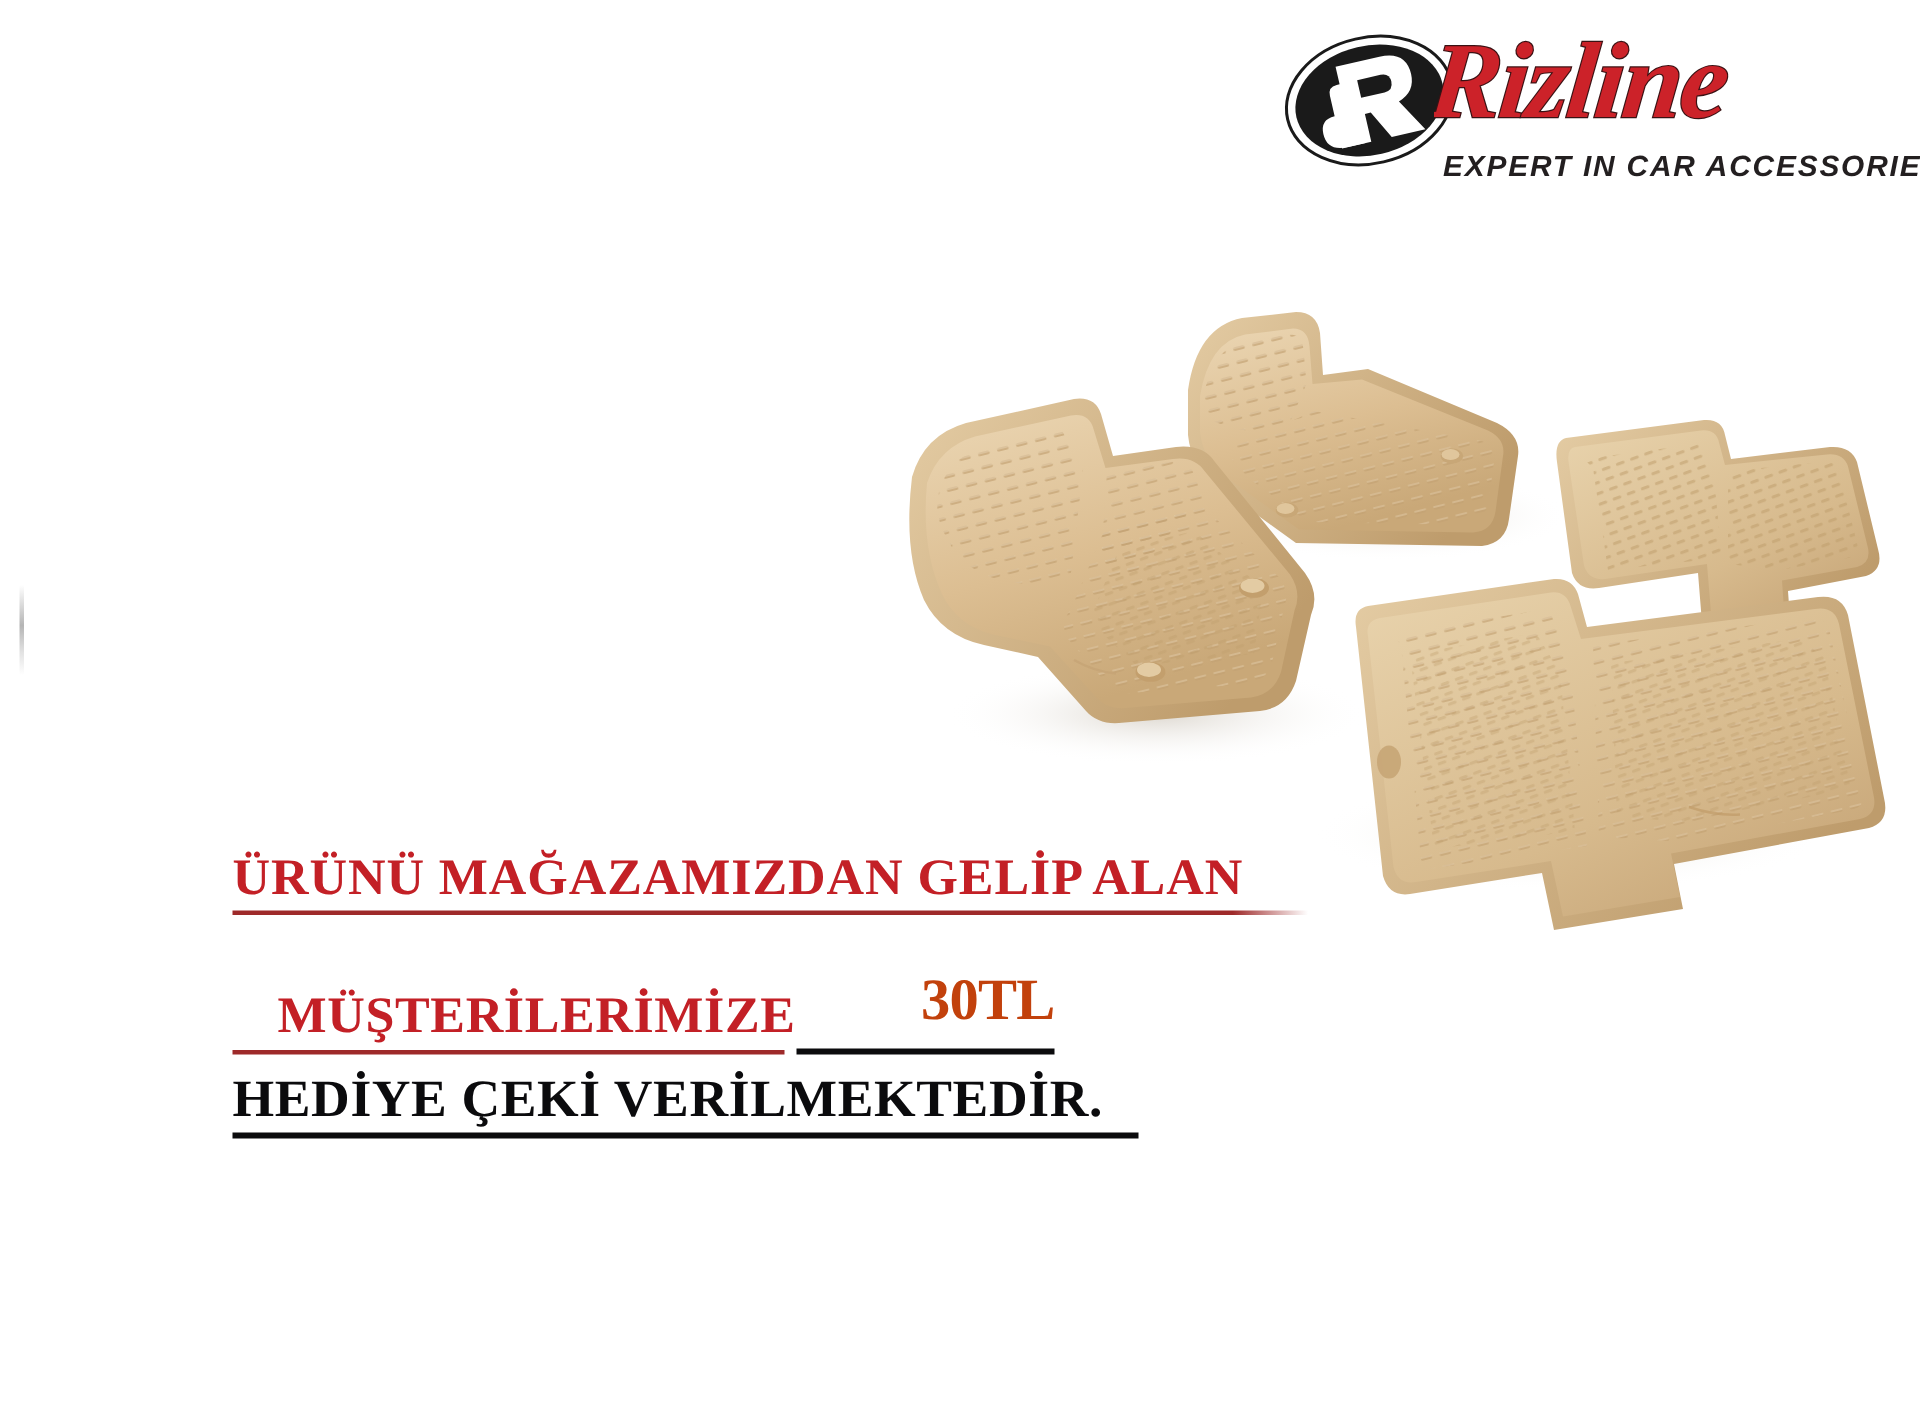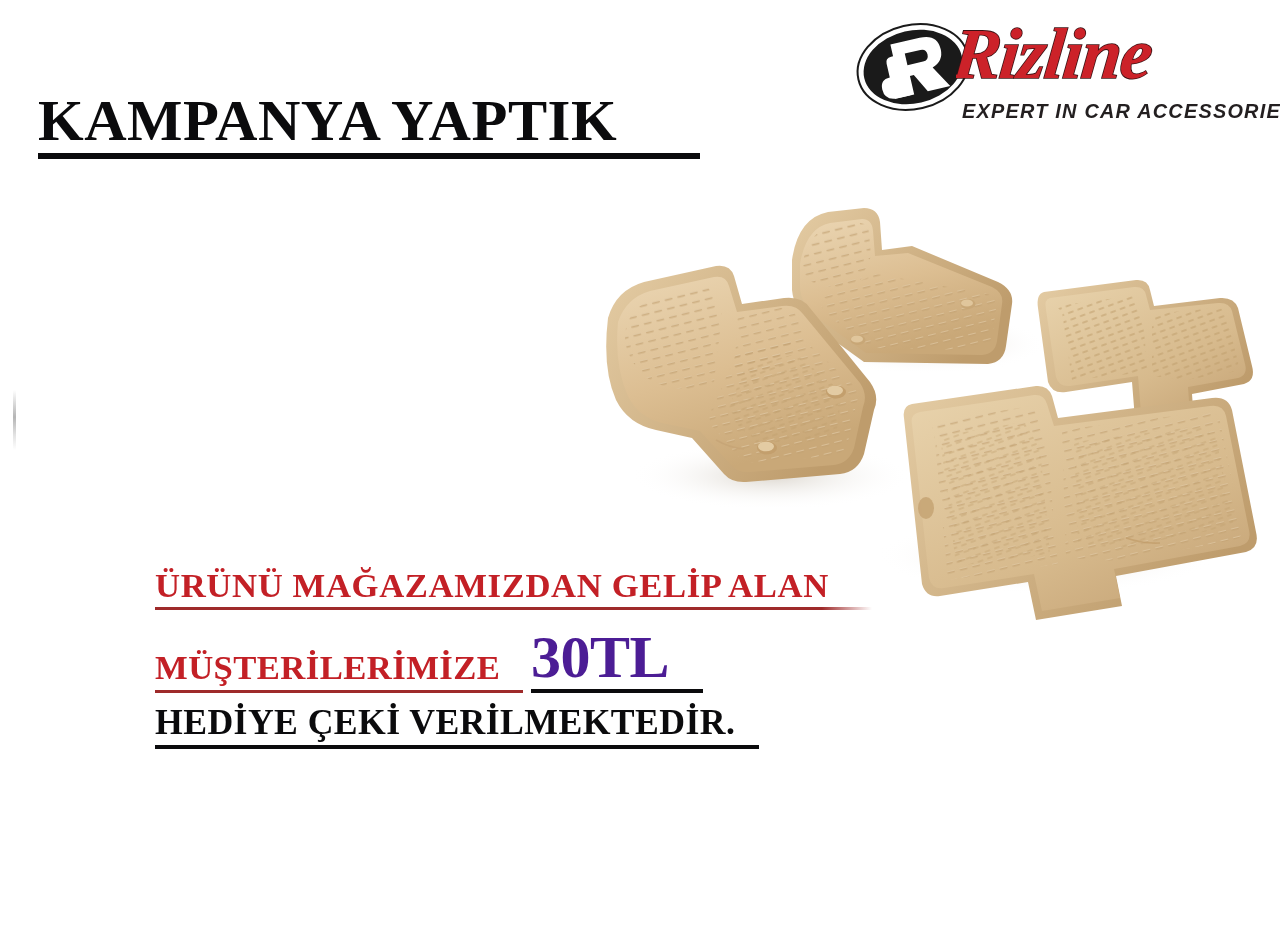--- a/index.html
+++ b/index.html
@@ -128,21 +128,22 @@
   }
   .rule-red {
     width: 717px;
     height: 3px;
     background: linear-gradient(to right, #9e2a2a 0%, #9e2a2a 93%, rgba(158,42,42,0) 100%);
     margin-top: 1px;
   }
   .promo-row-2 {
     display: flex;
     align-items: flex-end;
-    margin-top: 18px;
+    margin-top: 28px;
+    text-align: right;
   }
   .promo-customers-wrap { display: block; }
   .promo-customers {
     font-family: "Liberation Serif", "DejaVu Serif", serif;
     font-weight: 700;
     font-size: 34px;
     line-height: 40px;
     color: #C32026;
     white-space: nowrap;
     letter-spacing: 0.4px;
@@ -155,23 +156,23 @@
     background: #9e2a2a;
     margin-top: 2px;
   }
   .promo-amount-wrap {
     display: block;
     margin-left: 8px;
   }
   .promo-amount {
     font-family: "Liberation Serif", "DejaVu Serif", serif;
     font-weight: 700;
-    font-size: 60px;
+    font-size: 39px;
     line-height: 58px;
-    color: #4c1d95;
+    color: #c2410c;
     white-space: nowrap;
     letter-spacing: -0.5px;
   }
   .rule-black-amount {
     width: 172px;
     height: 4px;
     background: #0b0b0d;
     margin-top: 3px;
   }
   .promo-line-3 {
@@ -214,24 +215,20 @@
 
     <div class="logo-wordmark">
       <svg viewBox="0 0 308 88" width="308" height="88">
         <text x="2" y="66" font-family="Liberation Serif, DejaVu Serif, serif" font-size="72" font-weight="700" font-style="italic" fill="#CC2229" stroke="#3a1214" stroke-width="1.6" paint-order="stroke" letter-spacing="-1.5" transform="skewX(-6)">Rizline</text>
       </svg>
     </div>
 
     <div class="logo-tagline">EXPERT IN CAR ACCESSORIES</div>
   </div>
 
-  <div class="headline-block">
-    <div class="headline">KAMPANYA YAPTIK</div>
-    <div class="headline-rule"></div>
-  </div>
 
   <div class="product-photo">
     <svg viewBox="0 0 684 436" width="684" height="436">
       <defs>
         <linearGradient id="matTop" x1="0" y1="0" x2="0.4" y2="1">
           <stop offset="0%" stop-color="#EBD6B3"></stop>
           <stop offset="55%" stop-color="#DCBE92"></stop>
           <stop offset="100%" stop-color="#C9A878"></stop>
         </linearGradient>
         <linearGradient id="matWall" x1="0" y1="0" x2="1" y2="0.6">

